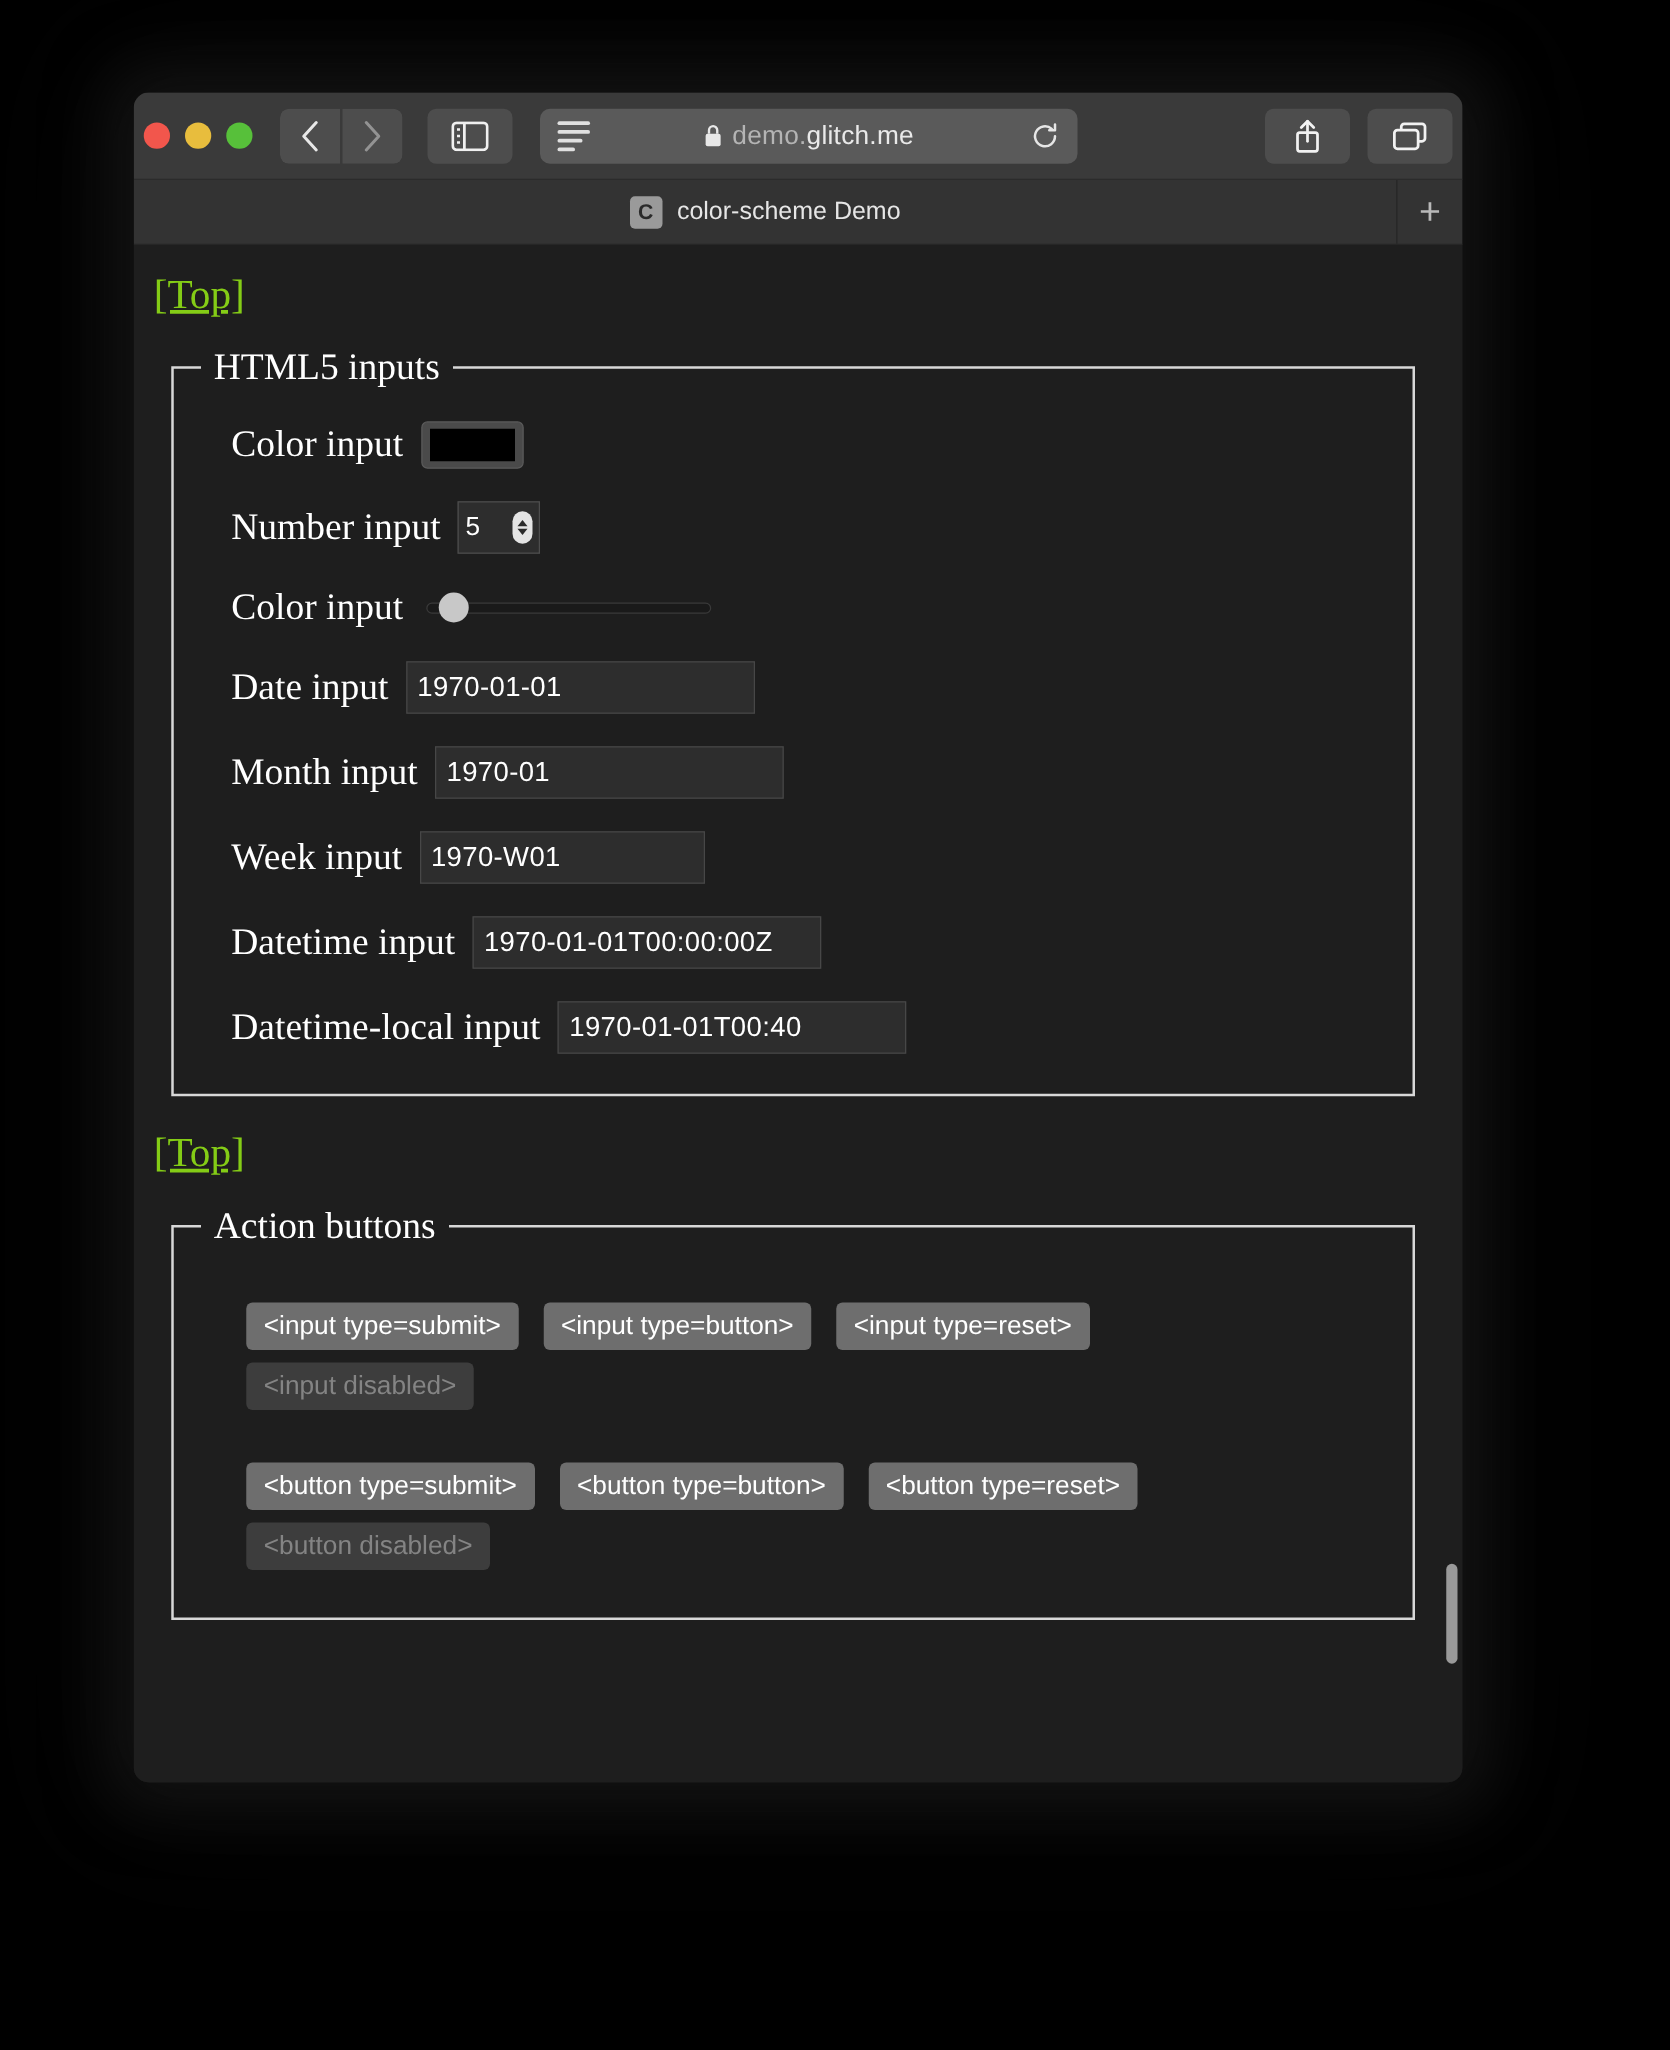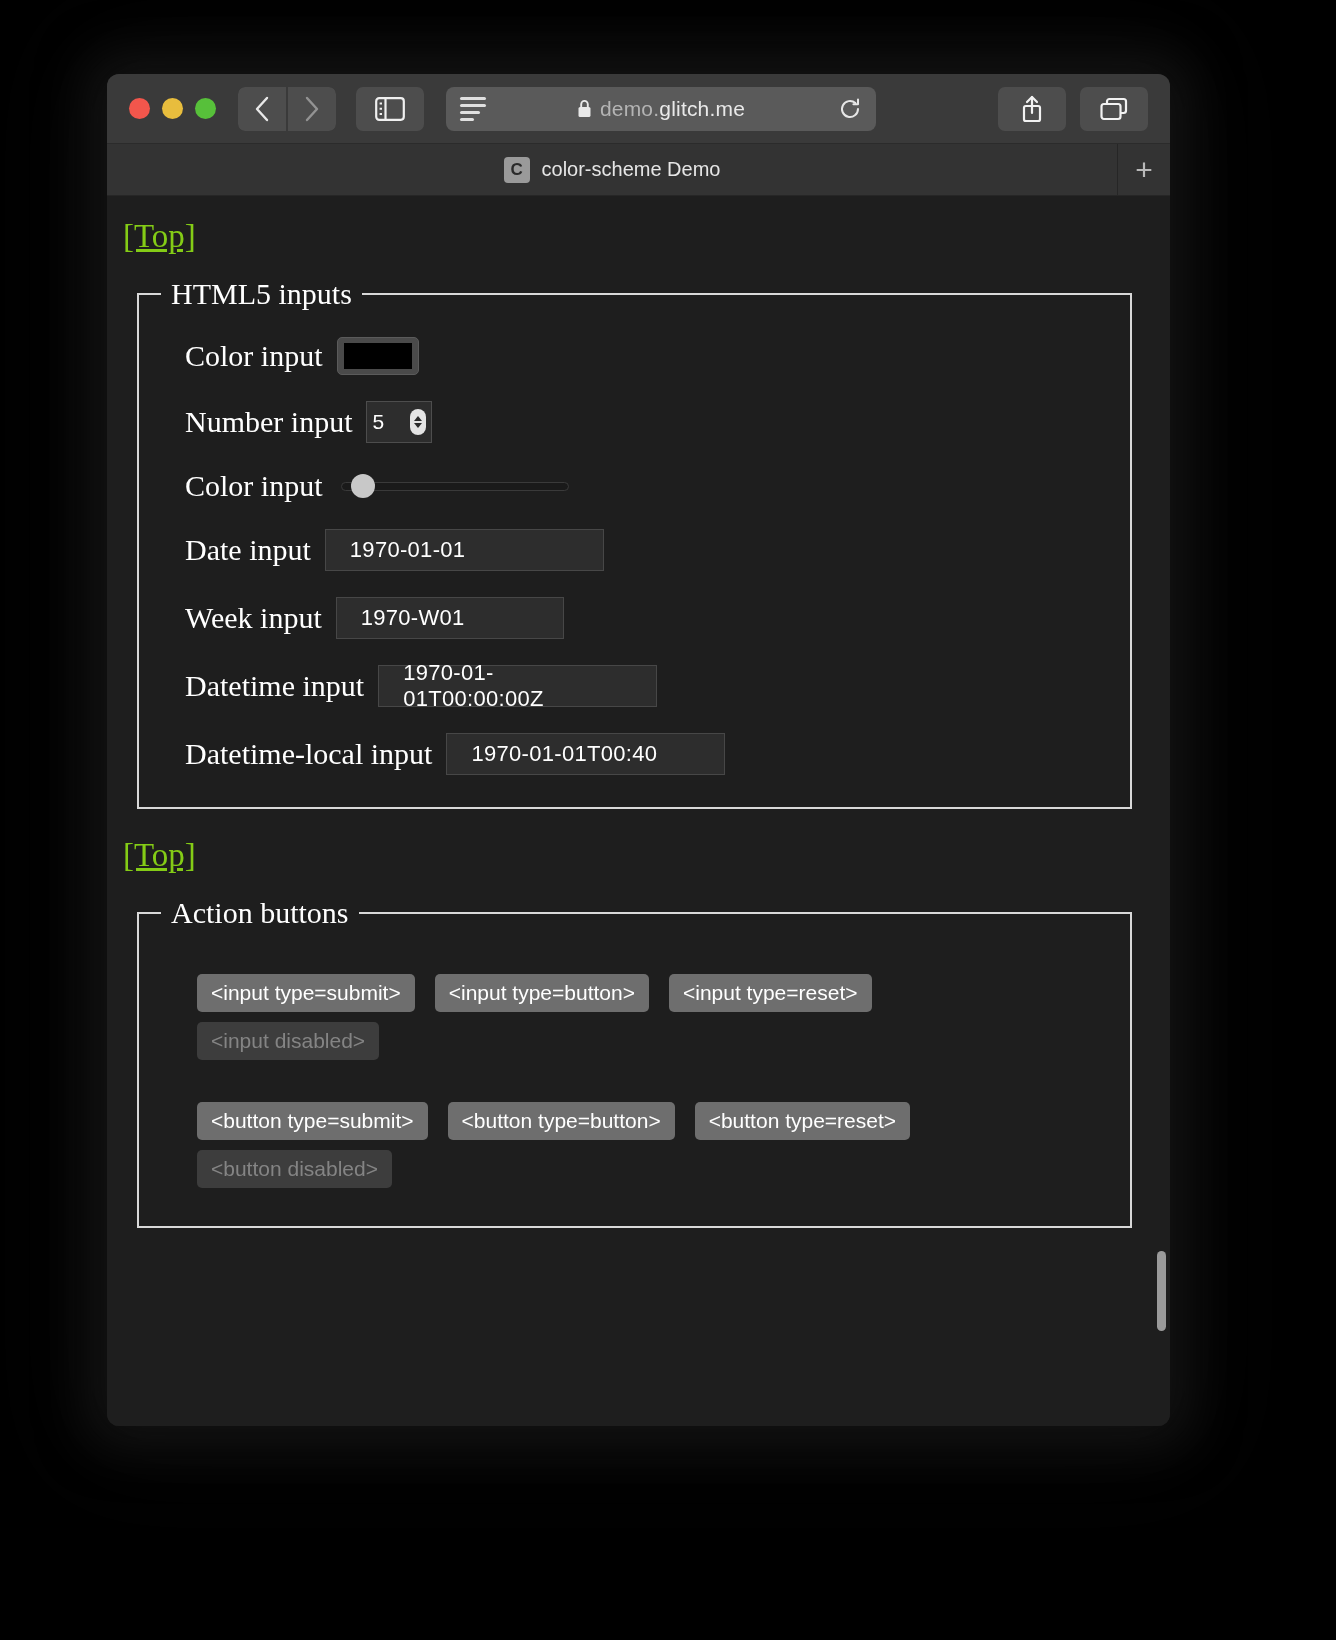--- a/index.html
+++ b/index.html
@@ -28,21 +28,21 @@
                 0 0 110px 40px rgba(10,10,10,0.8);
   }
 
   
   #toolbar {
     position: relative;
     height: 70px;
     background: #3a3a3a;
     display: flex;
     align-items: center;
-    padding: 0 22px;
+    padding: 0 8px;
     border-bottom: 1px solid #2b2b2b;
   }
   .traffic { display: flex; gap: 12px; align-items: center; margin-right: 22px; }
   .light { width: 21px; height: 21px; border-radius: 50%; }
   .light.red { background: #f2564c; }
   .light.yellow { background: #e8bd3d; }
   .light.green { background: #57c03a; }
 
   .tbtn {
     background: #4d4d4d;
@@ -212,21 +212,21 @@
     width: 24px; height: 24px;
     border-radius: 50%;
     background: #c8c8c8;
   }
 
   .text-input {
     height: 42px;
     background: #2d2d2d;
     border: 1px solid #474747;
     display: flex; align-items: center;
-    padding: 0 24px;
+    padding: 0 8px;
     font-family: "Liberation Sans", sans-serif;
     font-size: 22px;
     color: #ffffff;
     letter-spacing: 0.3px;
   }
   .w-date  { width: 279px; }
   .w-month { width: 279px; }
   .w-week  { width: 228px; }
   .w-dt    { width: 279px; }
   .w-dtl   { width: 279px; }
@@ -383,20 +383,24 @@
             <span class="track"></span>
             <span class="thumb"></span>
           </span>
         </div>
 
         <div class="row">
           <span class="lbl">Date input</span>
           <span class="text-input w-date">1970-01-01</span>
         </div>
 
+        <div class="row">
+          <span class="lbl">Month input</span>
+          <span class="text-input w-month">1970-01</span>
+        </div>
 
         <div class="row">
           <span class="lbl">Week input</span>
           <span class="text-input w-week">1970-W01</span>
         </div>
 
         <div class="row">
           <span class="lbl">Datetime input</span>
           <span class="text-input w-dt">1970-01-01T00:00:00Z</span>
         </div>

